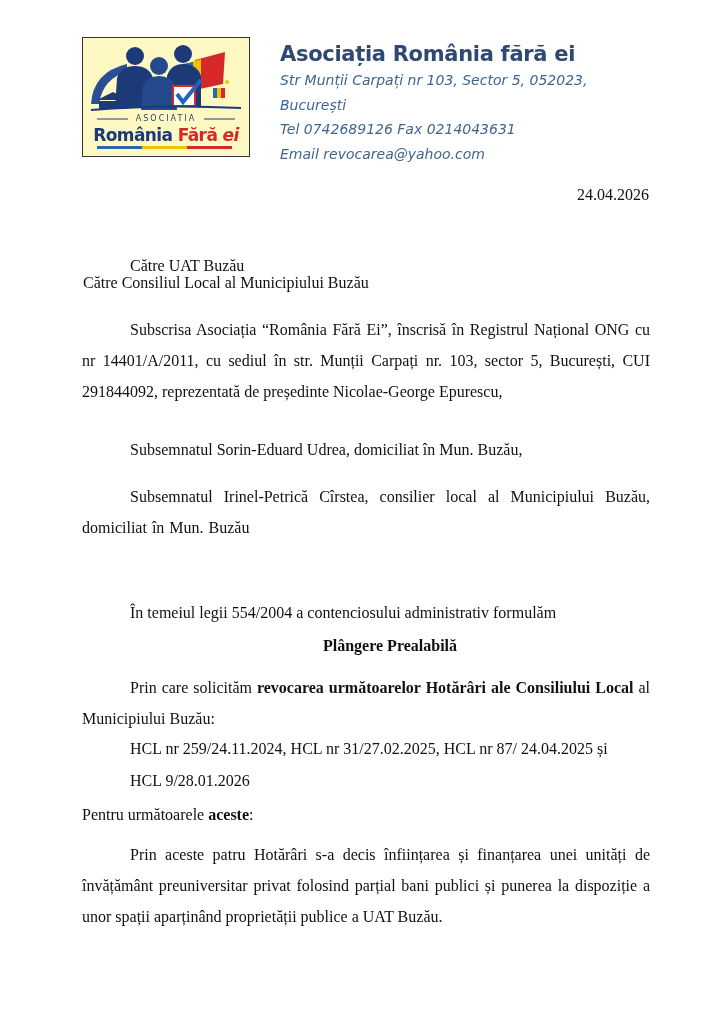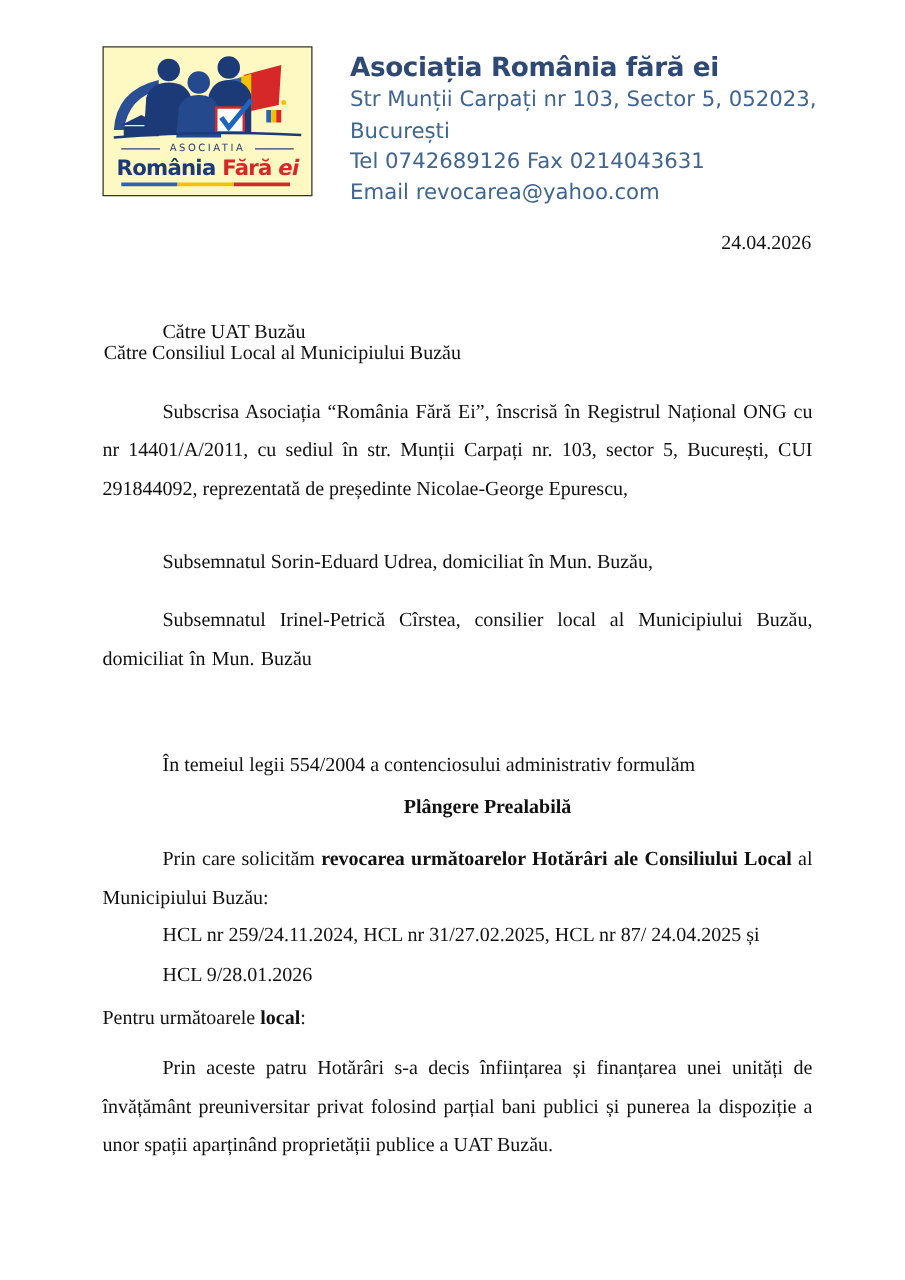--- a/index.html
+++ b/index.html
@@ -20,21 +20,21 @@
       position: absolute; left: 0; width: 100%; top: 87px; text-align: center;
       font-family: "DejaVu Sans", sans-serif; font-weight: bold; font-size: 17px; letter-spacing: -0.6px;
     }
     .logo-name .n1 { color: #1d3a78; }
     .logo-name .n2 { color: #d62828; }
     .logo-name .n3 { color: #d62828; font-style: italic; }
 
     
     .hdr { position: absolute; left: 280px; top: 40px; font-family: "DejaVu Sans", sans-serif; color: #2f4f7f; }
     .hdr-title { font-size: 21px; font-weight: bold; color: #2e4a74; letter-spacing: -0.3px; line-height: 28px; }
-    .hdr-line { font-size: 17px; line-height: 24.5px; color: #3f6590; }
+    .hdr-line { font-size: 14px; line-height: 24.5px; color: #3f6590; font-style: italic; }
 
     
     .doc { font-family: "Liberation Serif", serif; font-size: 16px; color: #111; }
     .abs { position: absolute; white-space: nowrap; }
     .date { right: 75px; top: 186px; }
     .para { position: absolute; left: 82px; width: 568px; text-align: justify; line-height: 31px; }
     .indent { text-indent: 48px; }
     b { font-weight: bold; }
   </style>
 </head>
@@ -105,17 +105,17 @@
 
     <div class="abs" style="left:130px; top:604px;">În temeiul legii 554/2004 a contenciosului administrativ formulăm</div>
 
     <div class="abs" style="left:0; width:724px; text-align:center; top:637px; font-weight:bold;padding-left:28px;">Plângere Prealabilă</div>
 
     <div class="para indent" style="top:672px;"><span>Prin care solicităm </span><b>revocarea următoarelor Hotărâri ale Consiliului Local</b><span> al Municipiului Buzău:</span></div>
 
     <div class="abs" style="left:130px; top:740px;">HCL nr 259/24.11.2024, HCL nr 31/27.02.2025, HCL nr 87/ 24.04.2025 și</div>
     <div class="abs" style="left:130px; top:772px;">HCL 9/28.01.2026</div>
 
-    <div class="abs" style="left:82px; top:806px;"><span>Pentru următoarele </span><b>local</b><span>:</span></div>
+    <div class="abs" style="left:82px; top:806px;"><span>Pentru următoarele </span><b>aceste</b><span>:</span></div>
 
     <div class="para indent" style="top:839px;">Prin aceste patru Hotărâri s-a decis înființarea și finanțarea unei unități de învățământ preuniversitar privat folosind parțial bani publici și punerea la dispoziție a unor spații aparținând proprietății publice a UAT Buzău.</div>
   </div>
 </div>
 
 </body></html>

